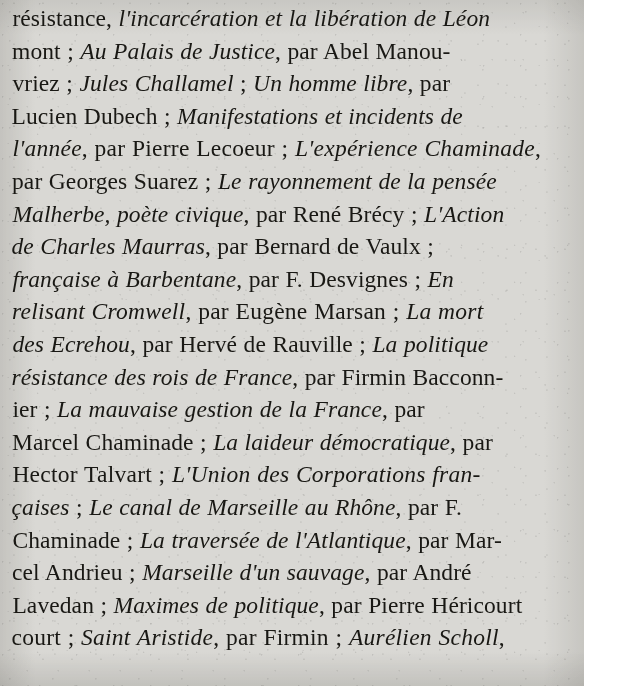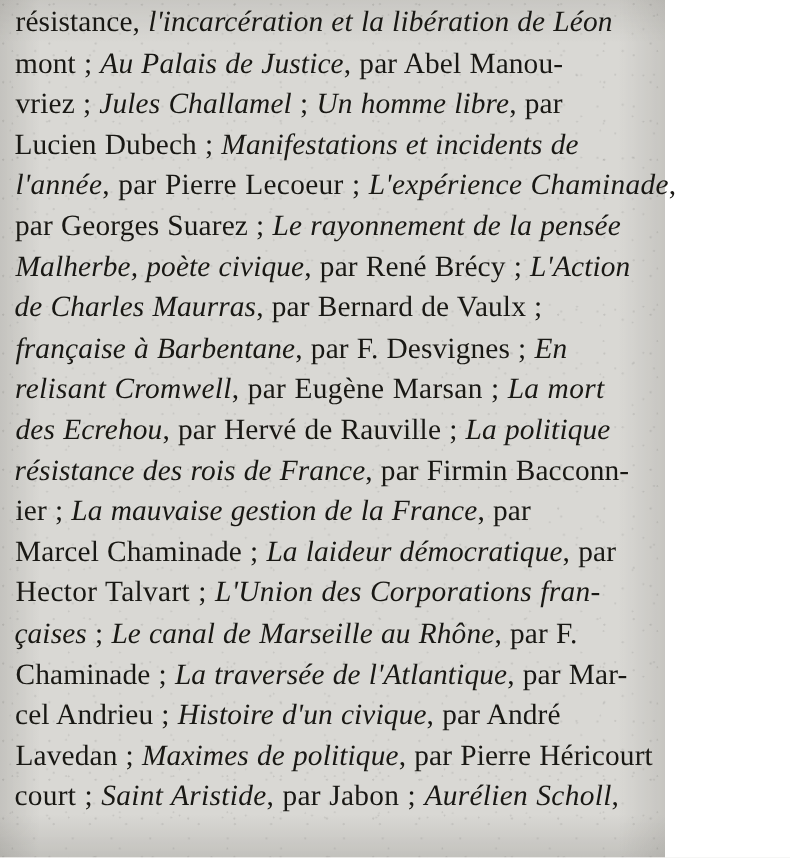--- a/index.html
+++ b/index.html
@@ -9,21 +9,21 @@
   body {
     width: 632px;
     height: 686px;
     background: #ffffff;
     font-family: "Liberation Serif", serif;
     overflow: hidden;
   }
   
   .page {
     position: relative;
-    width: 532px;
+    width: 584px;
     height: 686px;
     background-color: #d9d8d4;
     background-image:
       radial-gradient(circle at 7% 12%, rgba(0,0,0,0.10) 0.6px, rgba(0,0,0,0) 1.1px),
       radial-gradient(circle at 23% 41%, rgba(0,0,0,0.09) 0.5px, rgba(0,0,0,0) 1.0px),
       radial-gradient(circle at 48% 8%, rgba(0,0,0,0.08) 0.6px, rgba(0,0,0,0) 1.2px),
       radial-gradient(circle at 71% 63%, rgba(0,0,0,0.10) 0.5px, rgba(0,0,0,0) 1.0px),
       radial-gradient(circle at 88% 27%, rgba(0,0,0,0.08) 0.6px, rgba(0,0,0,0) 1.1px),
       radial-gradient(circle at 34% 82%, rgba(0,0,0,0.09) 0.5px, rgba(0,0,0,0) 1.0px),
       radial-gradient(circle at 60% 95%, rgba(0,0,0,0.08) 0.6px, rgba(0,0,0,0) 1.2px),
@@ -82,17 +82,17 @@
       <span class="ln"><i>de Charles Maurras</i><span>, par Bernard de Vaulx ;</span></span>
       <span class="ln"><i>française à Barbentane</i><span>, par F. Desvignes ; </span><i>En</i></span>
       <span class="ln"><i>relisant Cromwell</i><span>, par Eugène Marsan ; </span><i>La mort</i></span>
       <span class="ln"><i>des Ecrehou</i><span>, par Hervé de Rauville ; </span><i>La politique</i></span>
       <span class="ln"><i>résistance des rois de France</i><span>, par Firmin Bacconn-</span></span>
       <span class="ln"><span>ier ; </span><i>La mauvaise gestion de la France</i><span>, par</span></span>
       <span class="ln"><span>Marcel Chaminade ; </span><i>La laideur démocratique</i><span>, par</span></span>
       <span class="ln"><span>Hector Talvart ; </span><i>L'Union des Corporations fran-</i></span>
       <span class="ln"><i>çaises</i><span> ; </span><i>Le canal de Marseille au Rhône</i><span>, par F.</span></span>
       <span class="ln"><span>Chaminade ; </span><i>La traversée de l'Atlantique</i><span>, par Mar-</span></span>
-      <span class="ln"><span>cel Andrieu ; </span><i>Histoire d'un civique</i><span>, par André</span></span>
+      <span class="ln"><span>cel Andrieu ; </span><i>Marseille d'un sauvage</i><span>, par André</span></span>
       <span class="ln"><span>Lavedan ; </span><i>Maximes de politique</i><span>, par Pierre Héricourt</span></span>
-      <span class="ln"><span>court ; </span><i>Saint Aristide</i><span>, par Jabon ; </span><i>Aurélien Scholl</i><span>,</span></span>
+      <span class="ln"><span>court ; </span><i>Saint Aristide</i><span>, par Firmin ; </span><i>Aurélien Scholl</i><span>,</span></span>
     </div>
 </div>
 
 </body></html>

